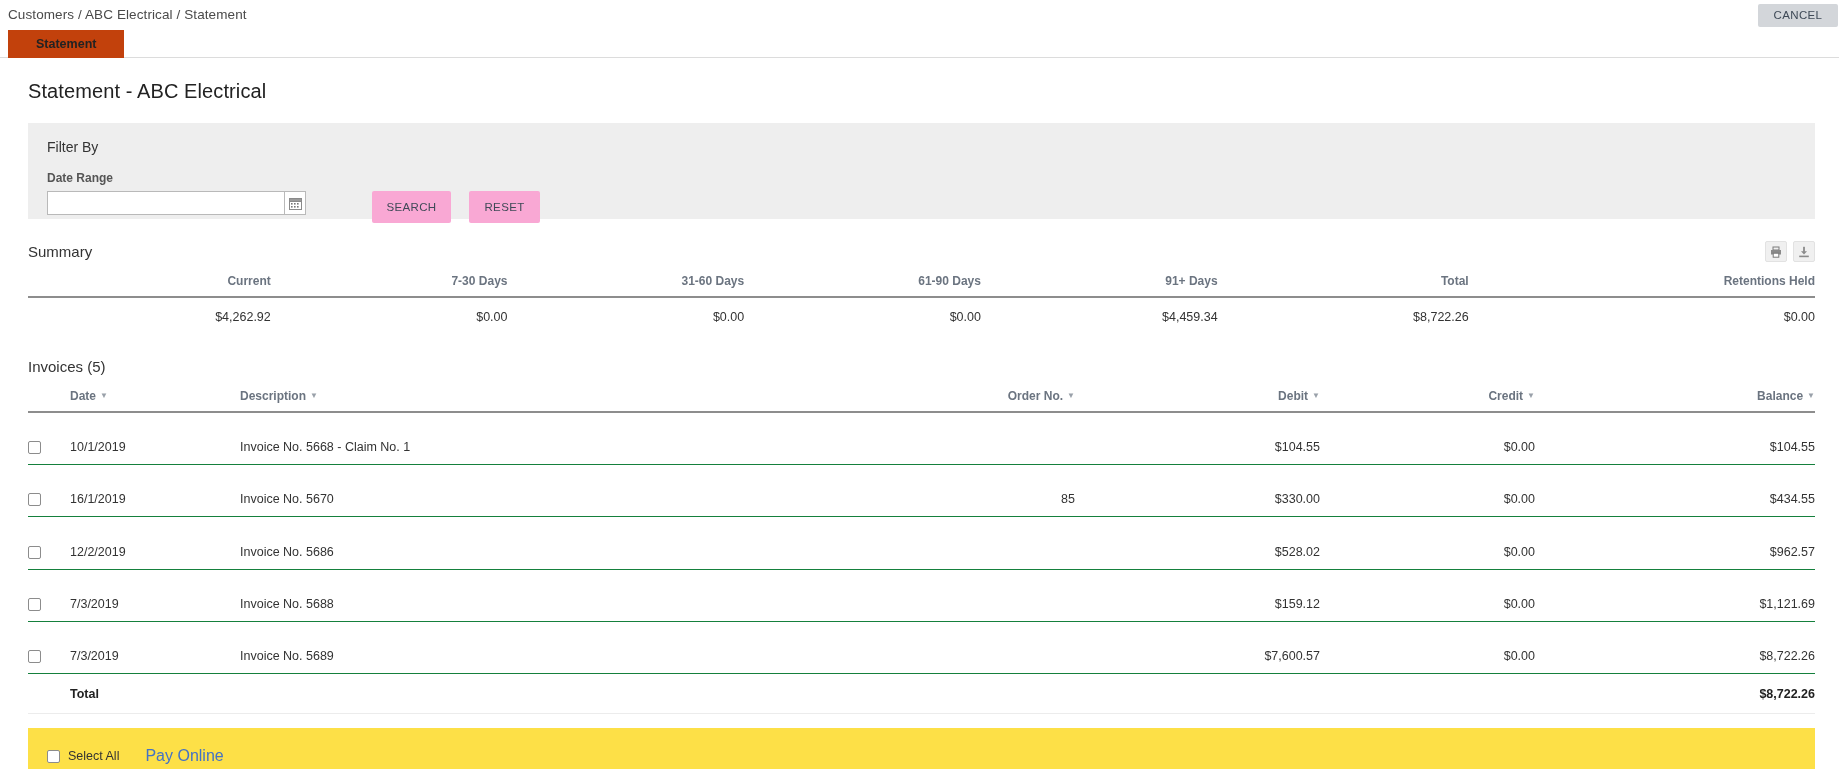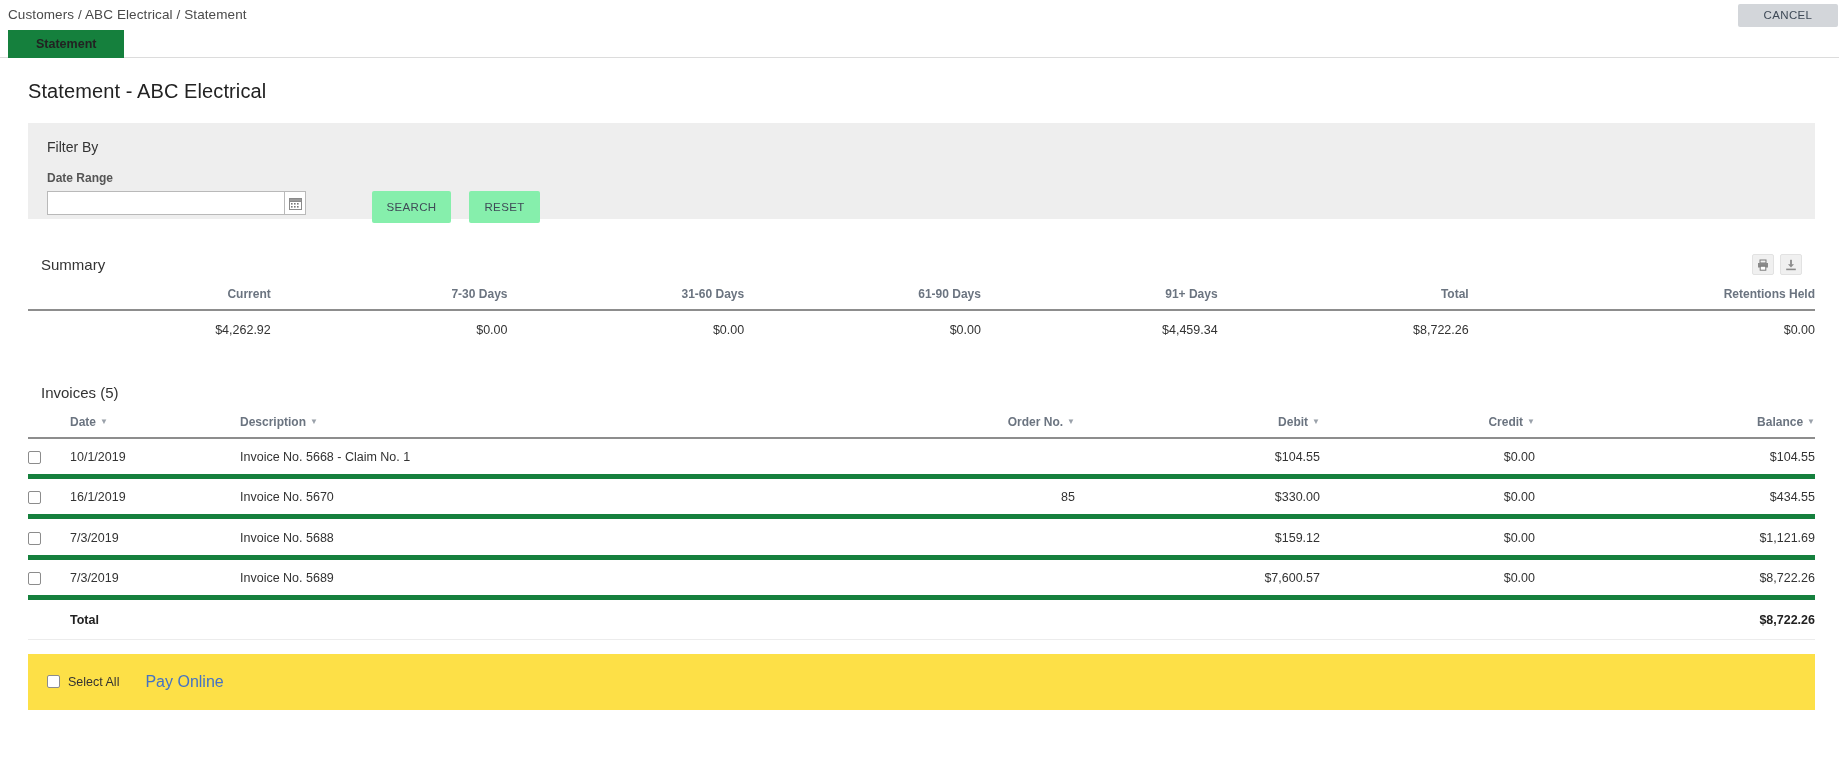--- a/index.html
+++ b/index.html
@@ -22,21 +22,21 @@
     position: absolute;
     left: 8px; top: 7px;
     font-size: 13.5px;
     color: #4a4a4a;
     letter-spacing: .1px;
     white-space: nowrap;
   }
   .cancel-btn {
     position: absolute;
     right: 1px; top: 4px;
-    width: 100px; height: 23px;
+    width: 80px; height: 23px;
     background: #d3d6da;
     border: none;
     border-radius: 2px;
     font-family: "Liberation Sans", sans-serif;
     font-size: 11.5px;
     color: #3f4a57;
     letter-spacing: .35px;
     cursor: pointer;
     text-align: center;
     line-height: 23px;
@@ -48,21 +48,21 @@
     position: relative;
     height: 28px;
     border-bottom: 1px solid #dcdcdc;
     padding-left: 8px;
   }
   .tab {
     display: inline-block;
     height: 28px;
     line-height: 28px;
     padding: 0 28px;
-    background: #15803d;
+    background: #c2410c;
     font-size: 12.5px;
     font-weight: bold;
     color: #222;
     cursor: pointer;
     vertical-align: top;
   }
 
   
   .page-title {
     margin: 0;
@@ -120,36 +120,36 @@
     align-items: center;
     justify-content: center;
     cursor: pointer;
     padding: 0;
   }
   .cal-btn svg { display: block; }
   .search-btn, .reset-btn {
     position: absolute;
     top: 68px;
     height: 32px;
-    background: #86efac;
+    background: #f9a8d4;
     border: none;
     border-radius: 2px;
     font-family: "Liberation Sans", sans-serif;
     font-size: 11.5px;
     color: #3f4a57;
     letter-spacing: .35px;
     cursor: pointer;
     padding: 10px;
   }
   .search-btn { left: 344px; width: 79px; }
   .reset-btn  { left: 441px; width: 71px; }
 
   
   .section-head {
-    margin: 13px;
+    margin: 0;
     padding: 24px 0 0 28px;
     font-size: 15px;
     font-weight: normal;
     color: #333;
     position: relative;
   }
   .icon-actions {
     position: absolute;
     right: 24px; top: 22px;
     display: flex;
@@ -194,22 +194,22 @@
   .summary-table th { border-bottom: 2px solid #8d8d8d; padding-bottom: 8px; }
   .summary-table td { padding: 12px 0 10px 0; }
   .sum-pad { padding-right: 38px !important; }
   .sum-pad-last { padding-right: 0 !important; }
 
   
   .inv-table { margin-top: 14px; }
   .inv-table th { border-bottom: 2px solid #8d8d8d; }
   .inv-table th.l, .inv-table td.l { text-align: left; }
   .inv-table td {
-    padding: 11px 0 10px 0;
-    border-bottom: 5px solid #15803d;
+    padding: 27px 0 10px 0;
+    border-bottom: 1px solid #15803d;
   }
   .inv-table tr.total-row td {
     border-bottom: 1px solid #ececec;
     padding: 13px 0 12px 0;
     font-weight: bold;
     font-size: 12.5px;
     color: #222;
   }
   .sort-caret {
     display: inline-block;
@@ -396,20 +396,29 @@
         <td class="l"><span class="cb"></span></td>
         <td class="l">16/1/2019</td>
         <td class="l">Invoice No. 5670</td>
         <td>85</td>
         <td>$330.00</td>
         <td>$0.00</td>
         <td>$434.55</td>
       </tr>
       <tr>
         <td class="l"><span class="cb"></span></td>
+        <td class="l">12/2/2019</td>
+        <td class="l">Invoice No. 5686</td>
+        <td></td>
+        <td>$528.02</td>
+        <td>$0.00</td>
+        <td>$962.57</td>
+      </tr>
+      <tr>
+        <td class="l"><span class="cb"></span></td>
         <td class="l">7/3/2019</td>
         <td class="l">Invoice No. 5688</td>
         <td></td>
         <td>$159.12</td>
         <td>$0.00</td>
         <td>$1,121.69</td>
       </tr>
       <tr>
         <td class="l"><span class="cb"></span></td>
         <td class="l">7/3/2019</td>

